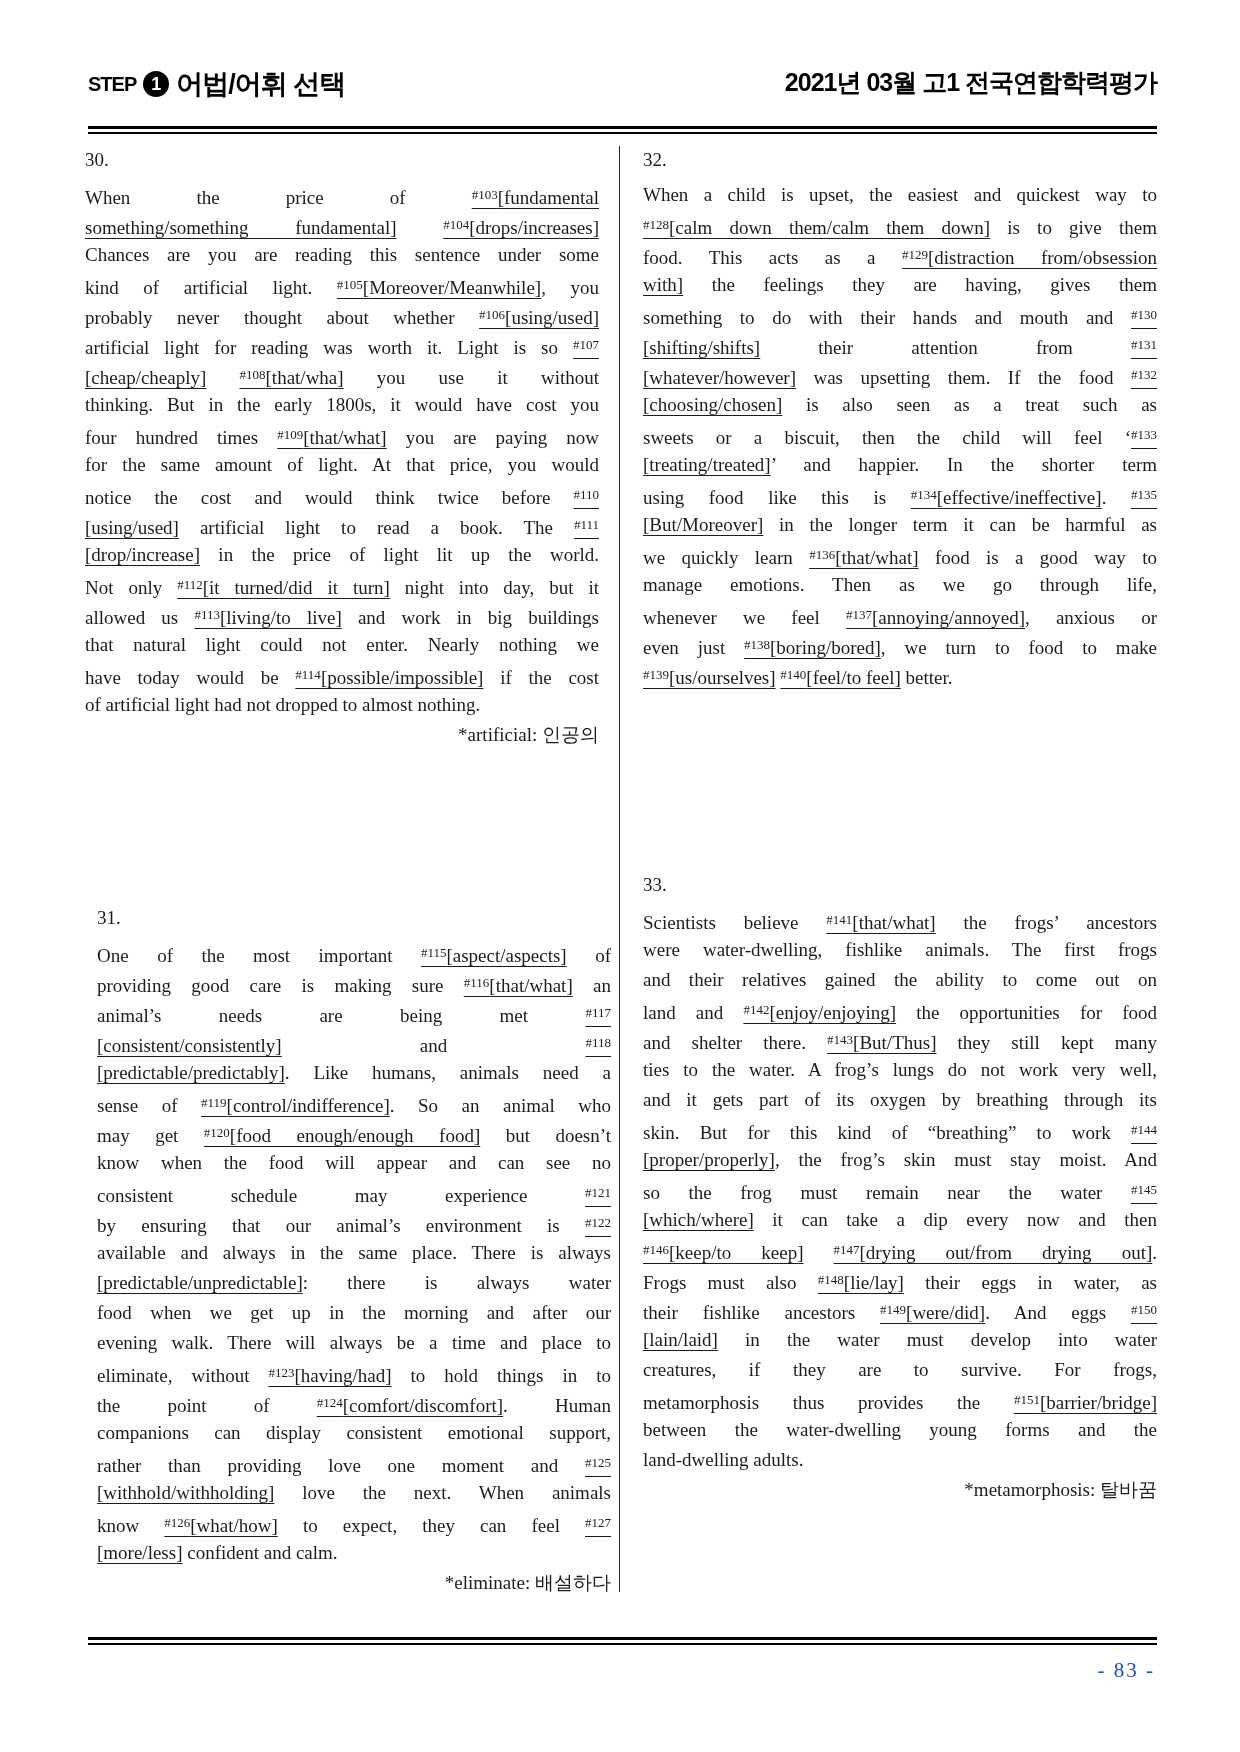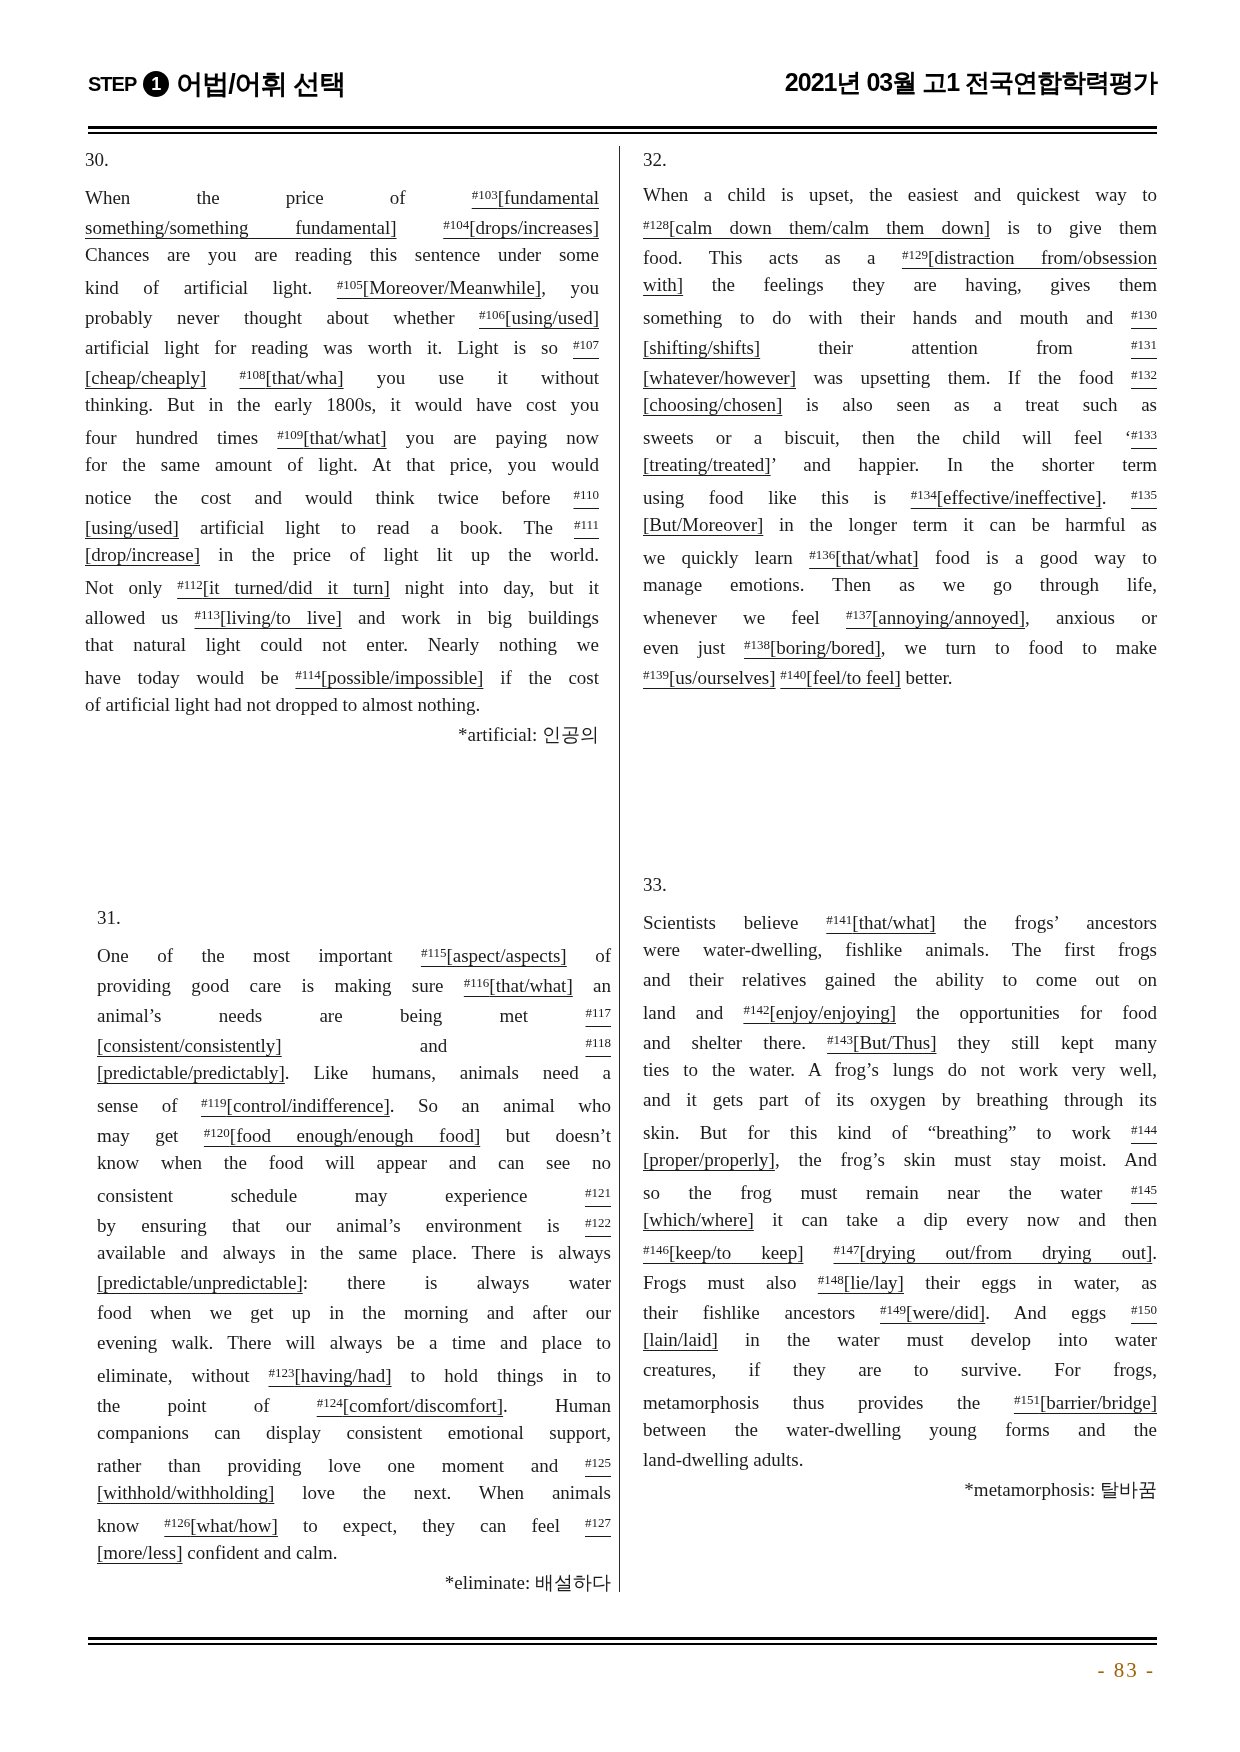--- a/index.html
+++ b/index.html
@@ -31,21 +31,21 @@
   .q33{left:643px;top:871px;}
   .qnum{height:34px;line-height:28px;font-size:19px;}
   .tline{height:30px;line-height:30px;text-align:justify;text-align-last:justify;text-justify:inter-word;
          overflow:visible;white-space:normal;}
   .tline.tlast{text-align-last:left;}
   .qfoot{height:30px;line-height:30px;text-align:right;}
   .u{text-decoration:underline;text-underline-offset:4px;text-decoration-thickness:1.3px;}
   .mk{font-size:13px;vertical-align:5px;letter-spacing:0;}
 
   
-  .pagenum{position:absolute;right:85px;top:1658px;font-size:21px;letter-spacing:2px;color:#a16207;
+  .pagenum{position:absolute;right:85px;top:1658px;font-size:21px;letter-spacing:2px;color:#1d4ed8;
            font-family:"Liberation Serif","DejaVu Serif",serif;}
 </style>
 </head>
 <body>
 
 <div class="page">
 
   <div class="hdr-left">
     <span class="step">STEP</span>
     <span class="circ">1</span>

